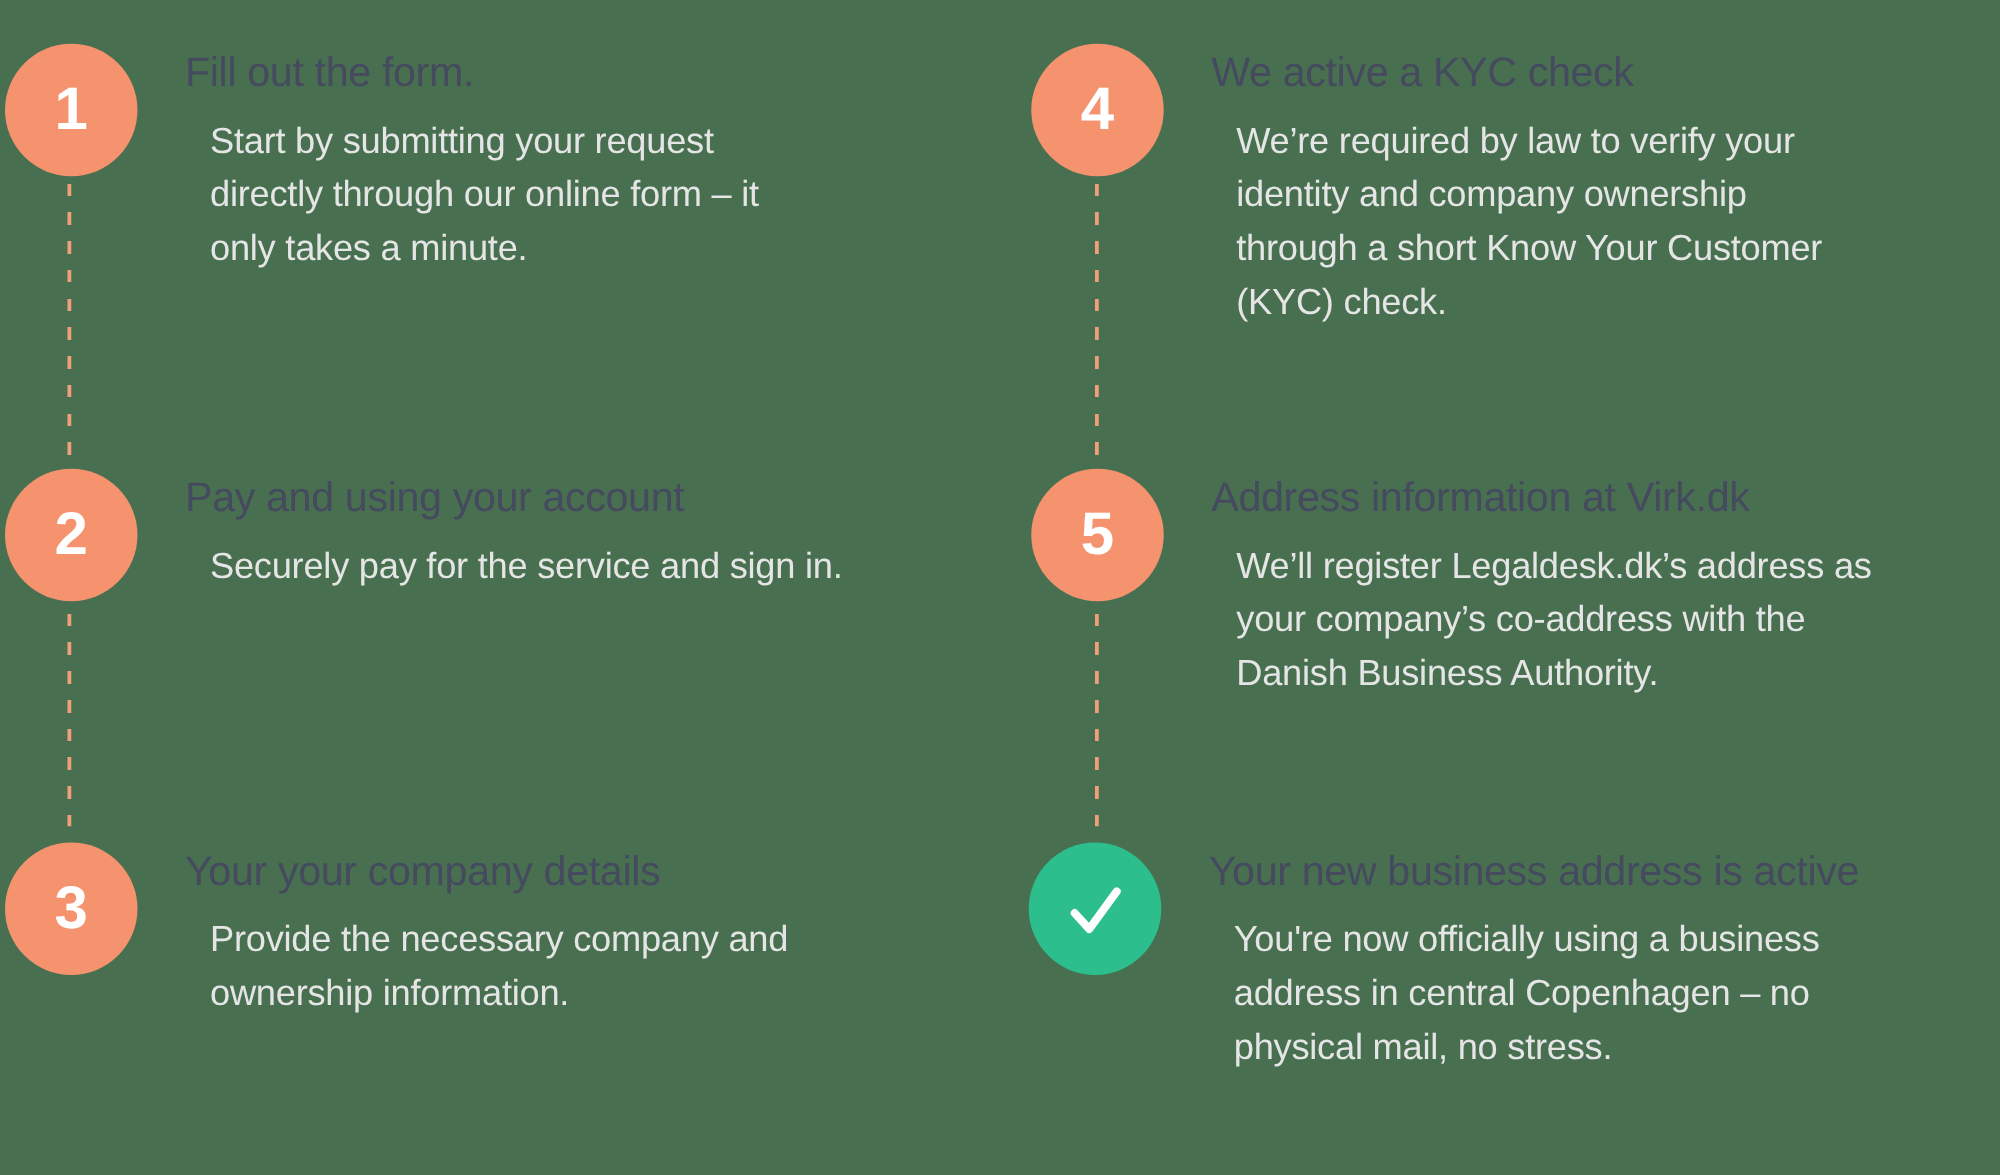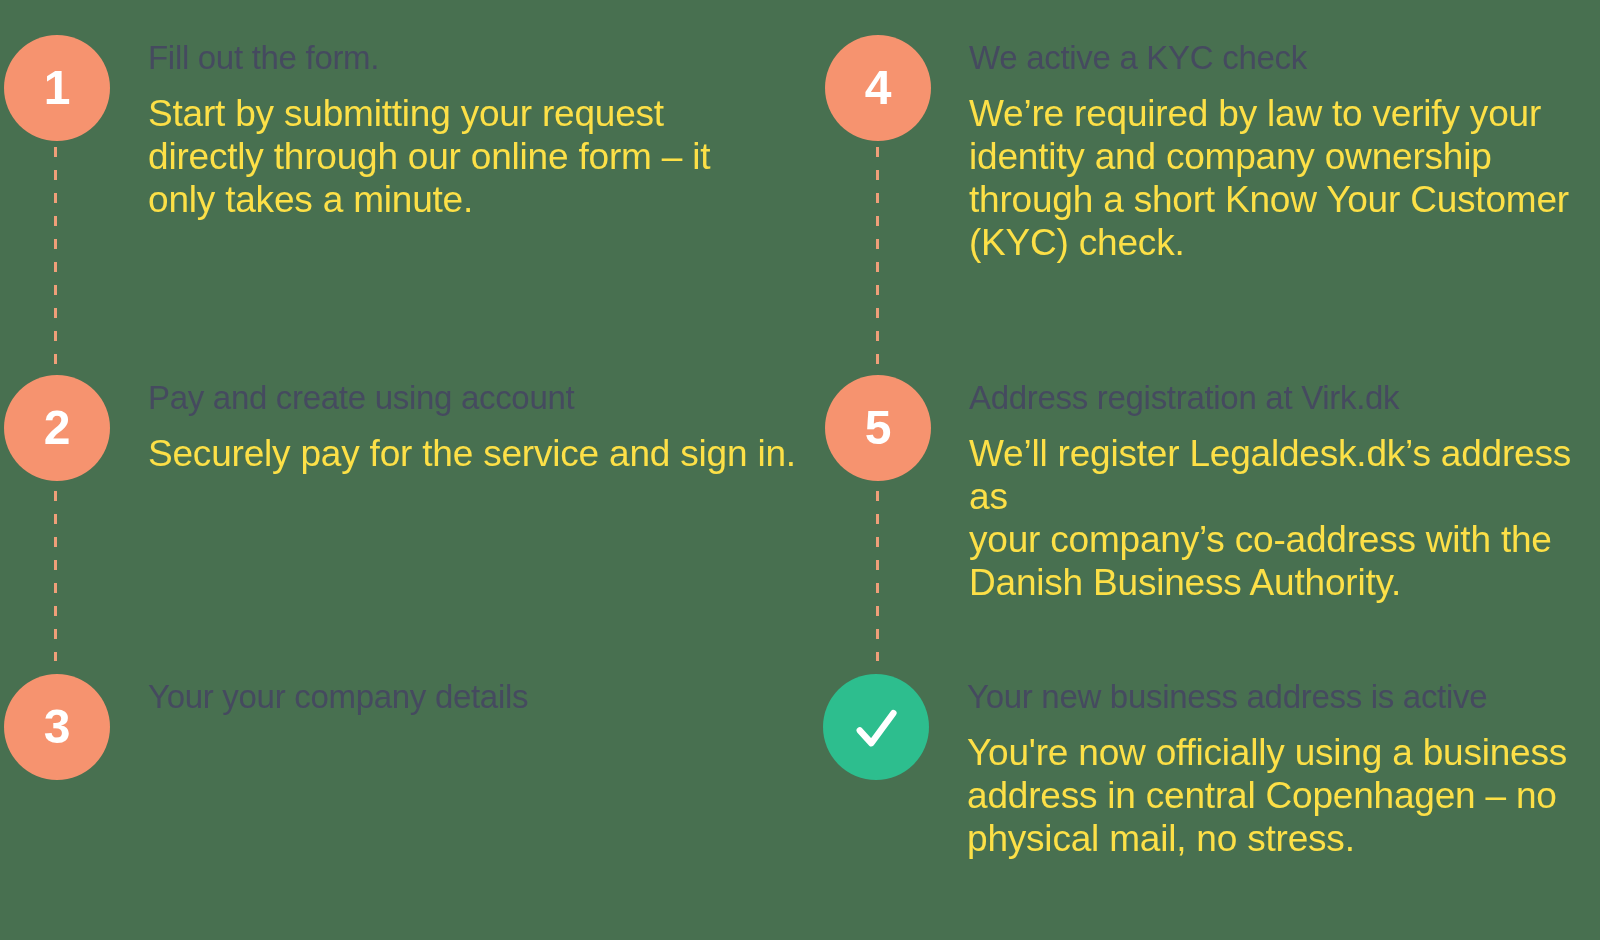--- a/index.html
+++ b/index.html
@@ -42,25 +42,26 @@
   .step-title {
     font-size: 33px;
     font-weight: normal;
     line-height: 1.25;
     color: #454A5F;
     white-space: nowrap;
     letter-spacing: -0.3px;
     margin-bottom: 14px;
   }
   .step-desc {
-    font-size: 37px;
+    font-size: 29px;
     line-height: 43px;
-    color: #fde047;
+    color: #e5e5e5;
     white-space: pre-line;
     letter-spacing: -0.2px;
+    margin-left: 20px;
   }
   .connector {
     position: absolute;
     width: 3px;
     background: repeating-linear-gradient(
       to bottom,
       #EF9F79 0px, #EF9F79 10px,
       transparent 10px, transparent 23px
     );
   }
@@ -96,31 +97,33 @@
 directly through our online form – it
 only takes a minute.</div>
     </div>
   </div>
 
   <div class="step step-l2">
     <div class="badge">
       <span>2</span>
     </div>
     <div class="step-text">
-      <div class="step-title">Pay and create using account</div>
+      <div class="step-title">Pay and using your account</div>
       <div class="step-desc">Securely pay for the service and sign in.</div>
     </div>
   </div>
 
   <div class="step step-l3">
     <div class="badge">
       <span>3</span>
     </div>
     <div class="step-text">
       <div class="step-title">Your your company details</div>
+      <div class="step-desc">Provide the necessary company and
+ownership information.</div>
     </div>
   </div>
 
   <div class="step step-r1">
     <div class="badge">
       <span>4</span>
     </div>
     <div class="step-text">
       <div class="step-title">We active a KYC check</div>
       <div class="step-desc">We’re required by law to verify your
@@ -128,21 +131,21 @@
 through a short Know Your Customer
 (KYC) check.</div>
     </div>
   </div>
 
   <div class="step step-r2">
     <div class="badge">
       <span>5</span>
     </div>
     <div class="step-text">
-      <div class="step-title">Address registration at Virk.dk</div>
+      <div class="step-title">Address information at Virk.dk</div>
       <div class="step-desc">We’ll register Legaldesk.dk’s address as
 your company’s co-address with the
 Danish Business Authority.</div>
     </div>
   </div>
 
   <div class="step step-r3">
     <div class="badge badge-green">
       <svg width="58" height="58" viewBox="0 0 100 100" fill="none" xmlns="http://www.w3.org/2000/svg">
         <path d="M22 56 L42 78 L80 26" stroke="#FFFFFF" stroke-width="11" stroke-linecap="round" stroke-linejoin="round" fill="none"></path>

